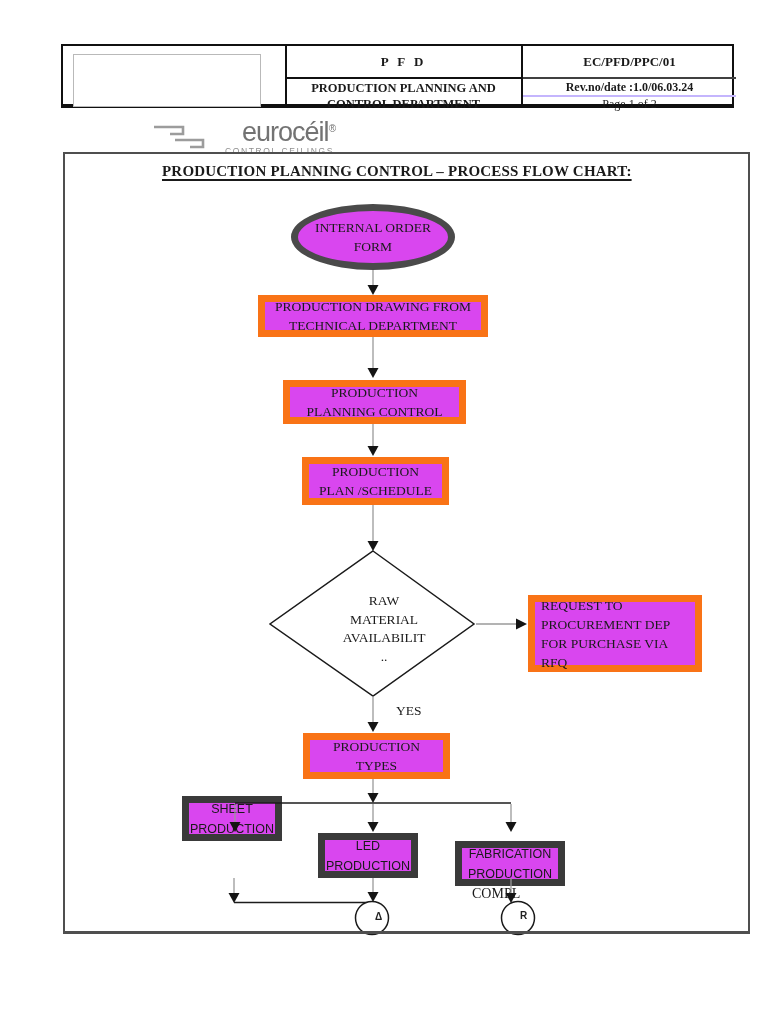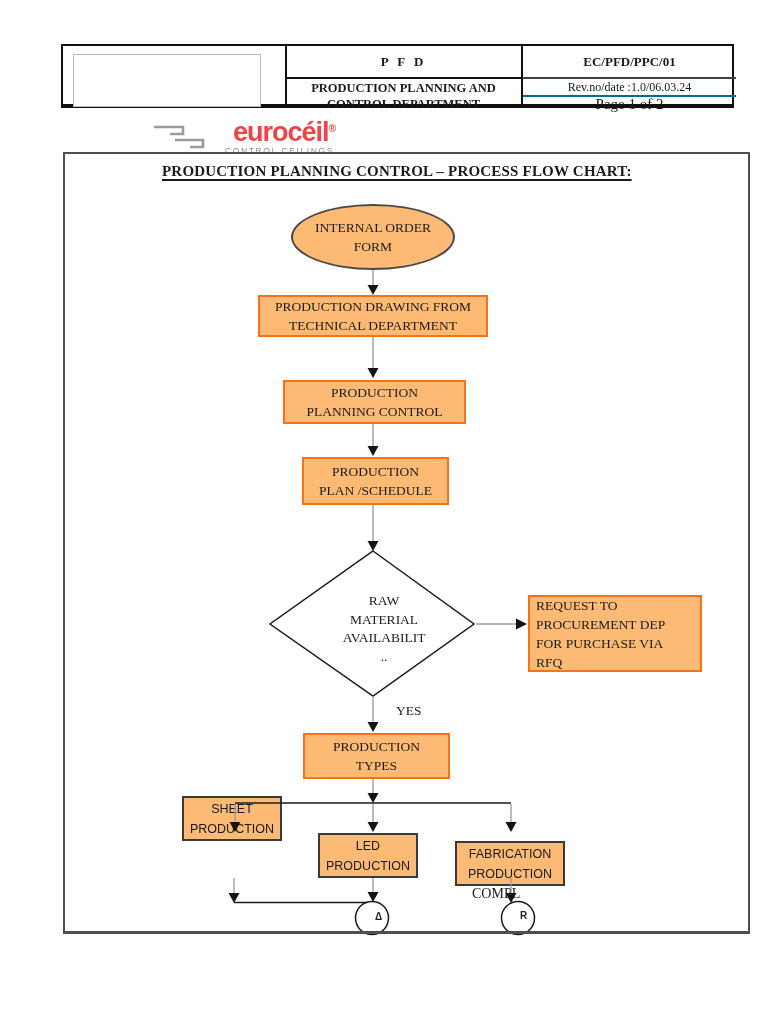--- a/index.html
+++ b/index.html
@@ -13,42 +13,42 @@
     border:2px solid #101010;border-bottom-width:4px;background:#fff;}
   .vdiv{position:absolute;top:0;width:2px;height:100%;background:#101010;}
   .cell{position:absolute;display:flex;align-items:center;justify-content:center;
     text-align:center;white-space:pre-line;}
   .cell-pfd{left:223px;top:0;width:235px;height:31px;border-bottom:2px solid #101010;
     font-weight:bold;font-size:13px;letter-spacing:3px;}
   .cell-dept{left:223px;top:33px;width:235px;height:33px;
     font-weight:bold;font-size:12.5px;line-height:16px;}
   .cell-code{left:460px;top:0;width:213px;height:31px;border-bottom:2px solid #404040;
     font-weight:bold;font-size:13px;}
-  .cell-rev{left:460px;top:33px;width:213px;height:16px;border-bottom:2px solid #0369a1;
-    font-weight:normal;font-size:12px;}
-  .cell-page{left:460px;top:51px;width:213px;height:15px;font-size:15px;}
+  .cell-rev{left:460px;top:33px;width:213px;height:16px;border-bottom:2px solid #c4b5fd;
+    font-weight:bold;font-size:12px;}
+  .cell-page{left:460px;top:51px;width:213px;height:15px;font-size:12px;}
   
   .logo-box{left:73px;top:54px;width:188px;height:53px;border:1px solid #b9b9b9;background:#fff;}
   .logo-icon{left:79px;top:63px;}
   .logo-word{left:140px;top:60px;width:122px;text-align:right;
-    font-family:"Liberation Sans", sans-serif;font-weight:bold;font-size:27px;
-    letter-spacing:-1px;color:#ef4444;line-height:27px;white-space:nowrap;}
+    font-family:"Liberation Sans", sans-serif;font-weight:normal;font-size:27px;
+    letter-spacing:-1px;color:#737373;line-height:27px;white-space:nowrap;}
   .logo-reg{font-size:10px;vertical-align:9px;letter-spacing:0;}
   .logo-tag{left:140px;top:91px;width:120px;text-align:right;
     font-family:"Liberation Sans", sans-serif;font-size:8.5px;letter-spacing:1.6px;
     color:#8f8f8f;white-space:nowrap;}
   
   .frame{left:63px;top:152px;width:687px;height:782px;border:2px solid #4f4f4f;
     border-bottom-width:3px;background:transparent;pointer-events:none;}
   .chart-title{left:162px;top:163px;font-weight:bold;font-size:15px;
     text-decoration:underline;text-underline-offset:3px;text-decoration-thickness:2px;
     letter-spacing:0.2px;white-space:nowrap;}
   
   .node{display:flex;align-items:center;justify-content:center;text-align:center;
-    white-space:pre-line;background:#fdba74;border:2px solid #f97316;
+    white-space:pre-line;background:#d946ef;border:7px solid #f97316;
     font-size:13.5px;line-height:19px;}
   .ellipse{left:291px;top:204px;width:164px;height:66px;border-radius:50%;
     border-color:#4a4a4a;}
   .n-drawing{left:258px;top:295px;width:230px;height:42px;}
   .n-planning{left:283px;top:380px;width:183px;height:44px;}
   .n-schedule{left:302px;top:457px;width:147px;height:48px;}
   .n-request{left:528px;top:595px;width:174px;height:77px;justify-content:flex-start;
     text-align:left;padding-left:6px;}
   .n-types{left:303px;top:733px;width:147px;height:46px;}
   .n-sans{font-family:"Liberation Sans", sans-serif;font-size:12.5px;line-height:20px;

